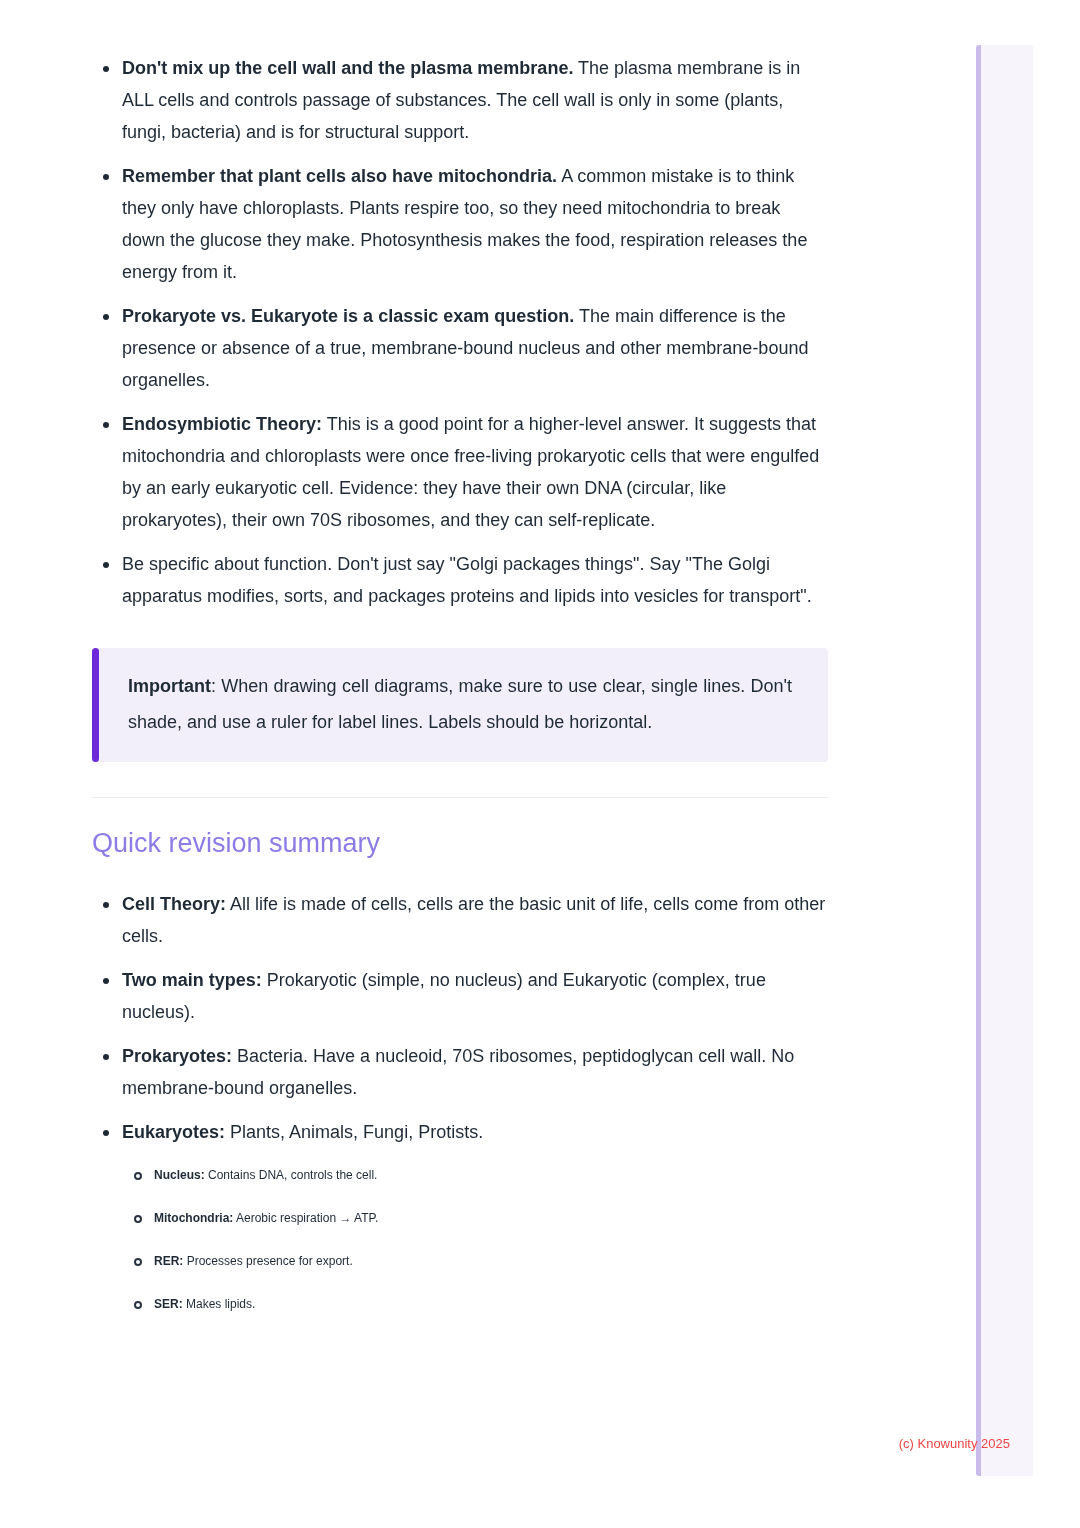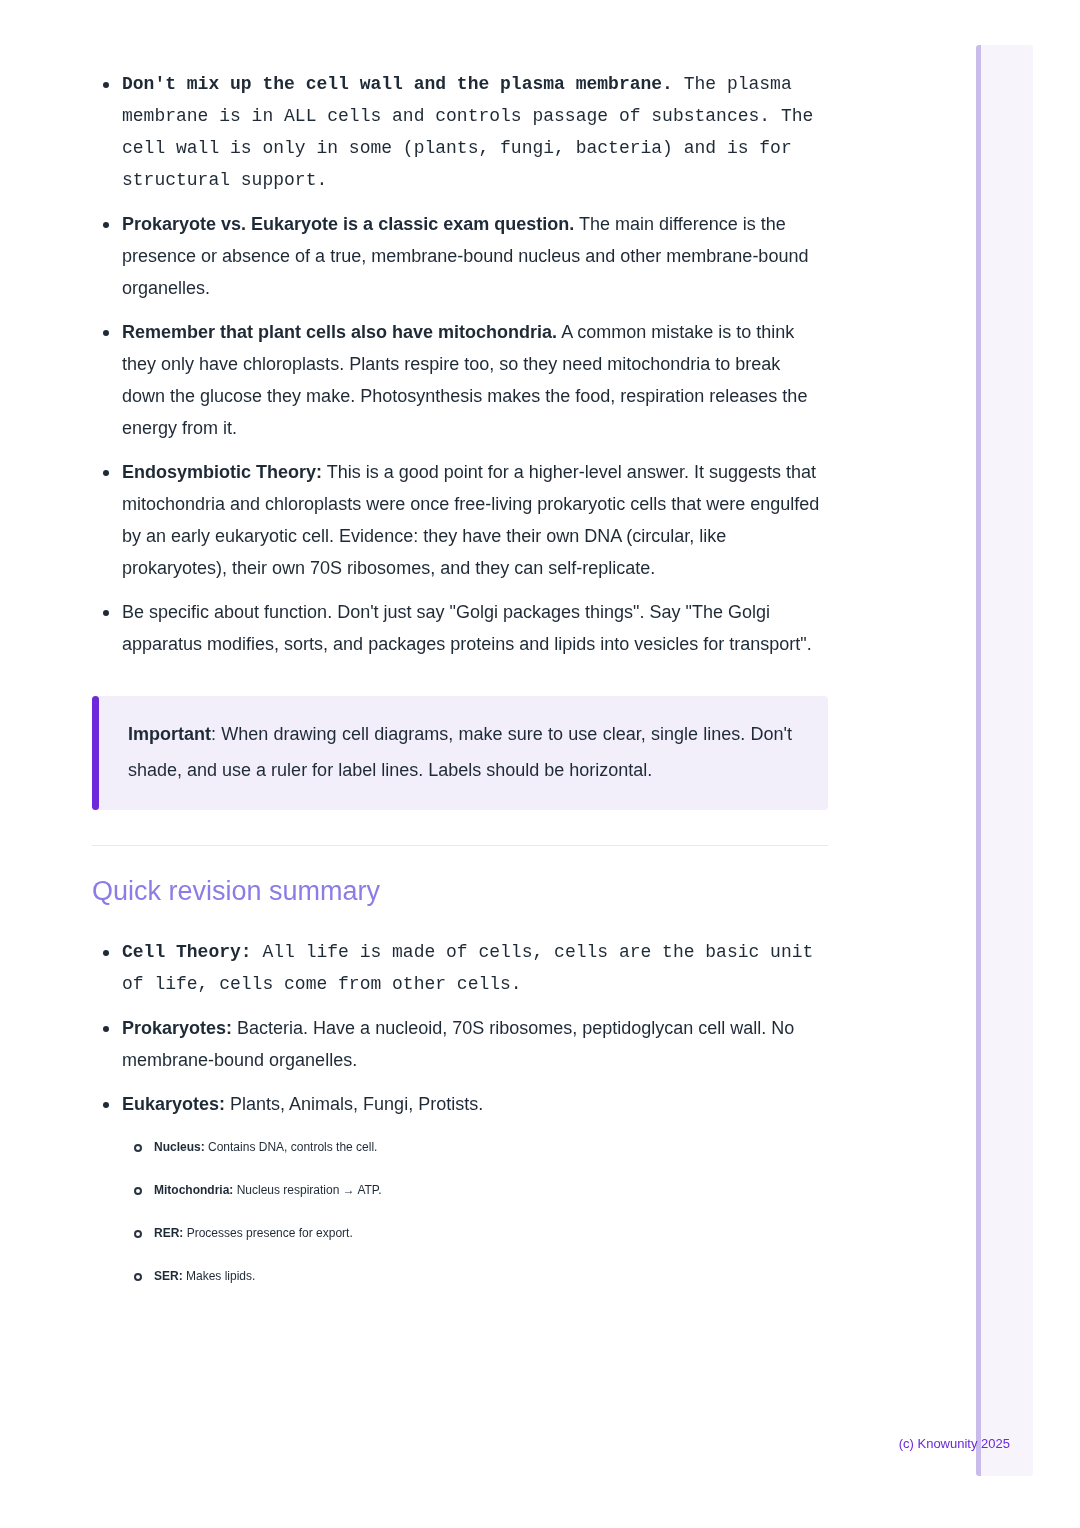--- a/index.html
+++ b/index.html
@@ -16,39 +16,39 @@
     left: 976px; top: 45px;
     width: 57px; height: 1431px;
     background: #f7f5fb;
     border-left: 5px solid #c9bceb;
     border-radius: 3px;
   }
   .footer {
     position: absolute;
     top: 1436px; right: 70px;
     font-size: 13px;
-    color: #6d28d9;
+    color: #ef4444;
     z-index: 3;
   }
   .content {
     position: absolute;
     left: 92px; top: 0;
     width: 736px;
     padding-top: 52px;
     z-index: 2;
   }
   ul.blist { list-style: none; }
   ul.blist > li {
     position: relative;
     padding-left: 30px;
     font-size: 18px;
     line-height: 32px;
     margin-top: 12px;
   }
-  ul.blist > li:first-child { margin-top: 16px; font-family: Liberation Mono, monospace; }
+  ul.blist > li:first-child { margin-top: 0; }
   .dot {
     position: absolute;
     left: 11px; top: 14px;
     width: 6px; height: 6px;
     border-radius: 50%;
     background: #1f2a37;
   }
   .lead { font-weight: 700; }
   ul.sublist { list-style: none; margin-top: 0; }
   ul.sublist > li {
@@ -107,25 +107,25 @@
 
 <div class="content">
 
   <ul class="blist">
     <li>
       <span class="dot"></span>
       <span class="lead">Don't mix up the cell wall and the plasma membrane.</span><span> The plasma membrane is in ALL cells and controls passage of substances. The cell wall is only in some (plants, fungi, bacteria) and is for structural support.</span>
     </li>
     <li>
       <span class="dot"></span>
-      <span class="lead">Prokaryote vs. Eukaryote is a classic exam question.</span><span> The main difference is the presence or absence of a true, membrane-bound nucleus and other membrane-bound organelles.</span>
+      <span class="lead">Remember that plant cells also have mitochondria.</span><span> A common mistake is to think they only have chloroplasts. Plants respire too, so they need mitochondria to break down the glucose they make. Photosynthesis makes the food, respiration releases the energy from it.</span>
     </li>
     <li>
       <span class="dot"></span>
-      <span class="lead">Remember that plant cells also have mitochondria.</span><span> A common mistake is to think they only have chloroplasts. Plants respire too, so they need mitochondria to break down the glucose they make. Photosynthesis makes the food, respiration releases the energy from it.</span>
+      <span class="lead">Prokaryote vs. Eukaryote is a classic exam question.</span><span> The main difference is the presence or absence of a true, membrane-bound nucleus and other membrane-bound organelles.</span>
     </li>
     <li>
       <span class="dot"></span>
       <span class="lead">Endosymbiotic Theory:</span><span> This is a good point for a higher-level answer. It suggests that mitochondria and chloroplasts were once free-living prokaryotic cells that were engulfed by an early eukaryotic cell. Evidence: they have their own DNA (circular, like prokaryotes), their own 70S ribosomes, and they can self-replicate.</span>
     </li>
     <li>
       <span class="dot"></span>
       <span class="lead"></span><span>Be specific about function. Don't just say "Golgi packages things". Say "The Golgi apparatus modifies, sorts, and packages proteins and lipids into vesicles for transport".</span>
     </li>
   </ul>
@@ -139,33 +139,37 @@
 
   <h2 class="section-heading">Quick revision summary</h2>
 
   <ul class="blist summary">
     <li>
       <span class="dot"></span>
       <span class="lead">Cell Theory:</span><span> All life is made of cells, cells are the basic unit of life, cells come from other cells.</span>
     </li>
     <li>
       <span class="dot"></span>
+      <span class="lead">Two main types:</span><span> Prokaryotic (simple, no nucleus) and Eukaryotic (complex, true nucleus).</span>
+    </li>
+    <li>
+      <span class="dot"></span>
       <span class="lead">Prokaryotes:</span><span> Bacteria. Have a nucleoid, 70S ribosomes, peptidoglycan cell wall. No membrane-bound organelles.</span>
     </li>
     <li>
       <span class="dot"></span>
       <span class="lead">Eukaryotes:</span><span> Plants, Animals, Fungi, Protists.</span>
       <ul class="sublist">
         <li>
           <span class="circle"></span>
           <span class="lead">Nucleus:</span><span> Contains DNA, controls the cell.</span>
         </li>
         <li>
           <span class="circle"></span>
-          <span class="lead">Mitochondria:</span><span> Nucleus respiration → ATP.</span>
+          <span class="lead">Mitochondria:</span><span> Aerobic respiration → ATP.</span>
         </li>
         <li>
           <span class="circle"></span>
           <span class="lead">RER:</span><span> Processes presence for export.</span>
         </li>
         <li>
           <span class="circle"></span>
           <span class="lead">SER:</span><span> Makes lipids.</span>
         </li>
       </ul>

